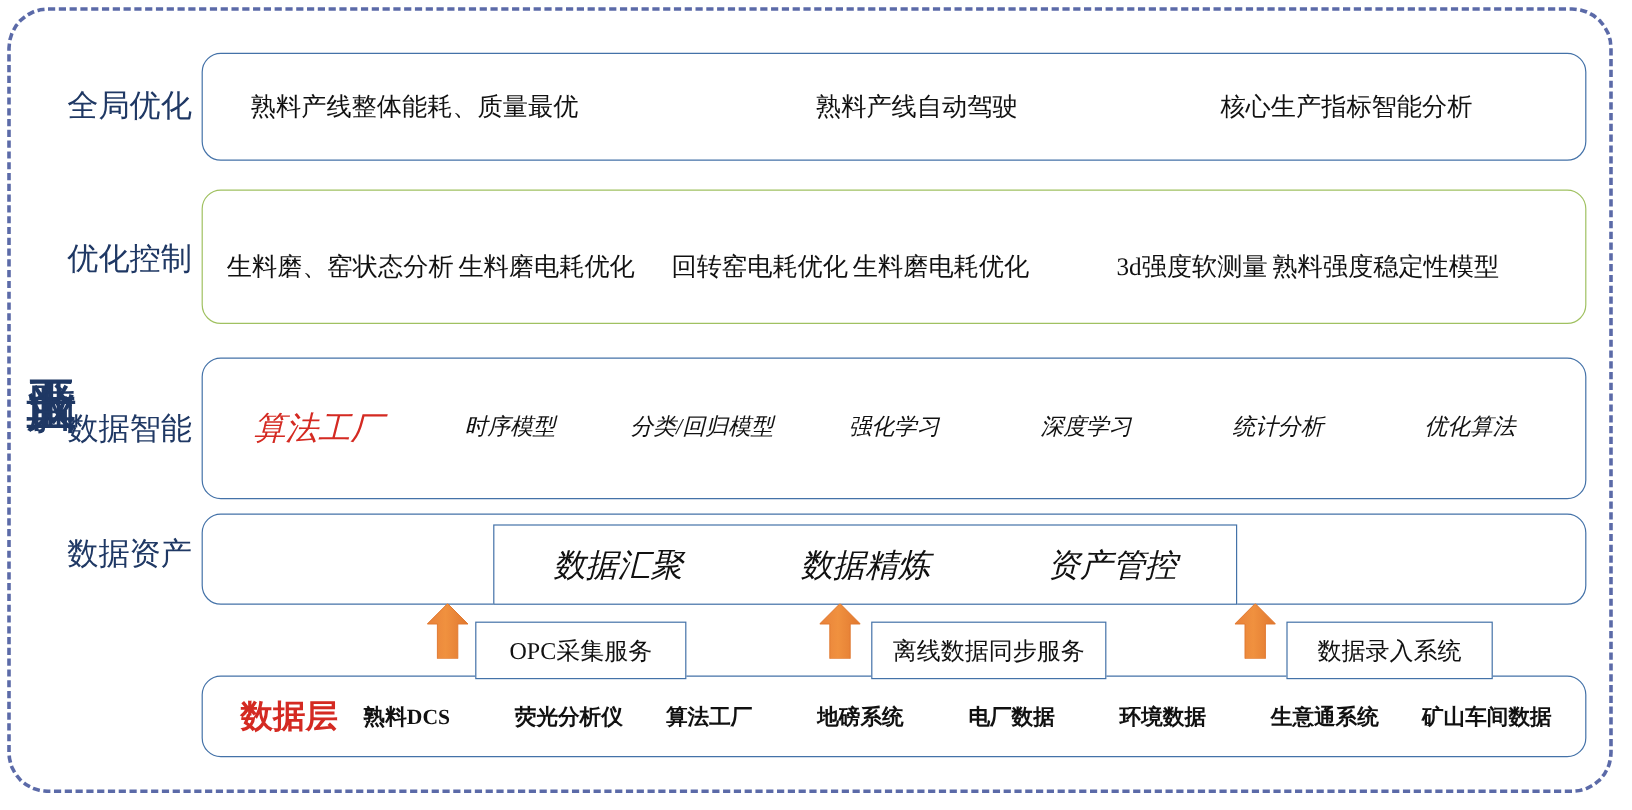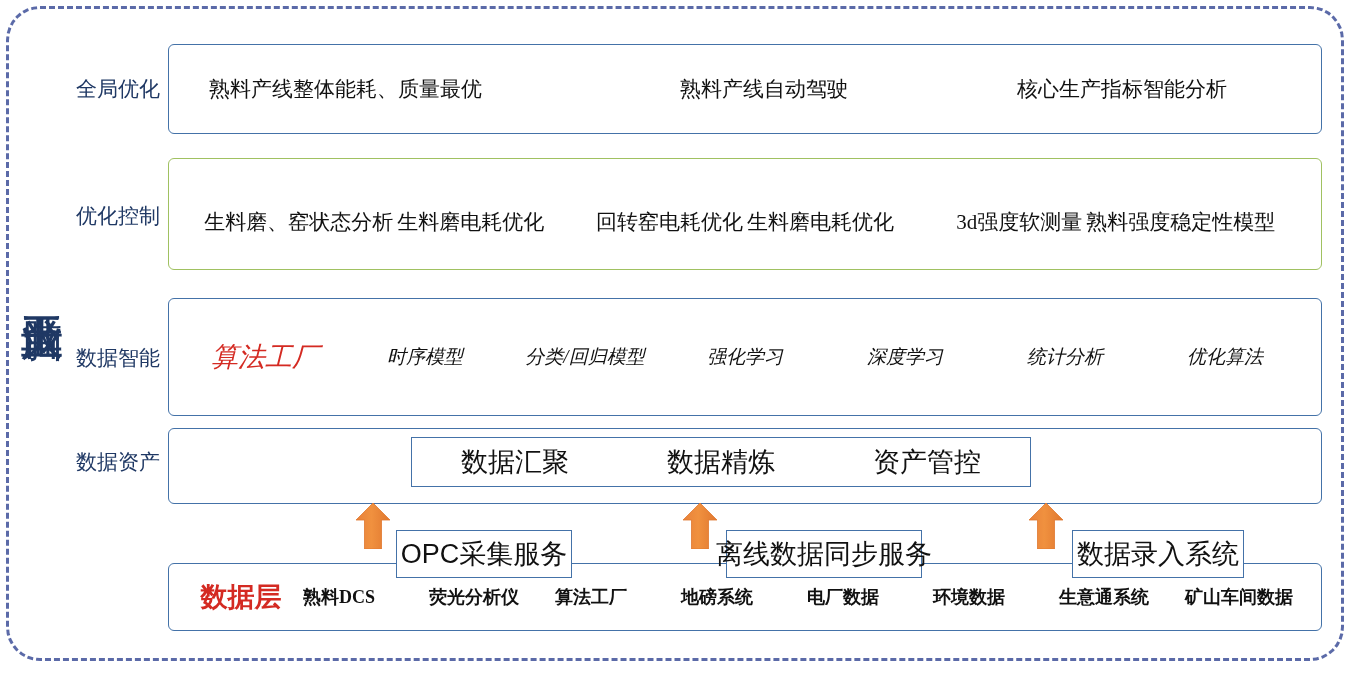--- a/index.html
+++ b/index.html
@@ -49,33 +49,33 @@
     writing-mode: vertical-rl;
     text-orientation: upright;
     height: 290px;
     white-space: nowrap;
   }
 
   
   .row-label {
     position: absolute;
     color: #1f3864;
-    font-size: 21px;
+    font-size: 26px;
     line-height: 26px;
     font-family: "Liberation Serif", "DejaVu Serif", serif;
     white-space: nowrap;
     text-align: right;
   }
 
   
   .layer-box {
     position: absolute;
     box-sizing: border-box;
     background: #ffffff;
-    border-radius: 6px;
+    border-radius: 16px;
   }
   .box-blue   { border: 1.6px solid #4472a8; }
   .box-green  { border: 1.8px solid #a0c161; }
 
   .layer-items {
     position: absolute;
     left: 0; top: 0; right: 0; bottom: 0;
     display: flex;
     align-items: center;
   }
@@ -91,21 +91,21 @@
   
   #box-global { left: 168px; top: 44px; width: 1154px; height: 90px; }
   #box-global .layer-items { padding: 0 26px; }
   #box-global .layer-item:nth-child(1) { flex: 0 0 370px; text-align: left; padding-left: 14px;}
   #box-global .layer-item:nth-child(2) { flex: 0 0 370px; text-align: center; }
   #box-global .layer-item:nth-child(3) { flex: 1 1 auto;  text-align: center; }
 
   
   #box-optctrl { left: 168px; top: 158px; width: 1154px; height: 112px; }
   #box-optctrl .layer-items { padding: 0 20px; }
-  #box-optctrl .layer-col { flex: 1 1 0; text-align: center; margin-top: 16px; }
+  #box-optctrl .layer-col { flex: 1 1 0; text-align: left; margin-top: 16px; }
   #box-optctrl .layer-col .sub { font-size: 21px; line-height: 38px; color: #111; white-space: nowrap;}
 
   
   #box-dataintel { left: 168px; top: 298px; width: 1154px; height: 118px; }
   #box-dataintel .layer-items { padding: 0 16px; }
   #box-dataintel .layer-item { flex: 1 1 0; font-style: italic; }
   #box-dataintel .item-accent {
     color: #d42a22;
     font-size: 27px;
     flex: 0 0 160px;
@@ -113,28 +113,29 @@
   }
   #box-dataintel .item-normal { font-size: 19px; color: #111; }
 
   
   #box-dataasset { left: 168px; top: 428px; width: 1154px; height: 76px; }
   #inner-asset-box {
     position: absolute;
     left: 411px;
     top: 437px;
     width: 620px;
-    height: 50px;
+    height: 67px;
     box-sizing: border-box;
     border: 1.6px solid #4472a8;
     background: #ffffff;
     display: flex;
     align-items: center;
     justify-content: space-around;
     padding: 0 0;
+    font-style: italic;
   }
   #inner-asset-box .asset-item {
     font-size: 27px;
     color: #111111;
     white-space: nowrap;
     font-family: "Liberation Serif", "DejaVu Serif", serif;
   }
 
   
   .up-arrow {
@@ -145,26 +146,25 @@
 
   
   .service-box {
     position: absolute;
     box-sizing: border-box;
     border: 1.7px solid #4472a8;
     background: #ffffff;
     display: flex;
     align-items: center;
     justify-content: center;
-    font-size: 27px;
-    color: #111111;
-    white-space: nowrap;
-    font-family: Liberation Sans, sans-serif;
+    font-size: 20px;
+    color: #111111;
+    white-space: nowrap;
+    font-family: Liberation Serif, serif;
     z-index: 5;
-    margin-top: 12px;
   }
   #svc-opc      { left: 396px;  top: 518px; width: 176px; height: 48px; }
   #svc-offline  { left: 726px;  top: 518px; width: 196px; height: 48px; }
   #svc-entry    { left: 1072px; top: 518px; width: 172px; height: 48px; }
 
   
   #box-datalayer {
     left: 168px; top: 563px; width: 1154px; height: 68px;
   }
   #box-datalayer .layer-items { padding: 0 10px; font-weight: bold; }

